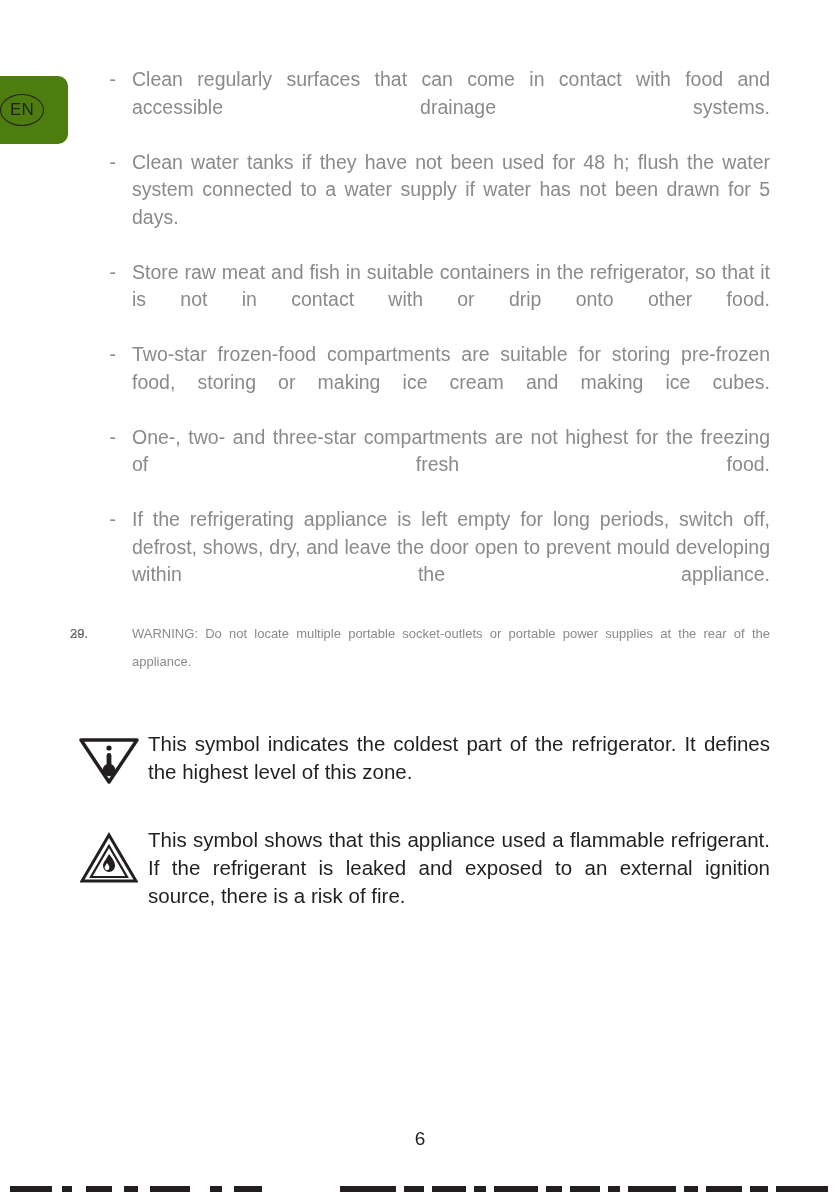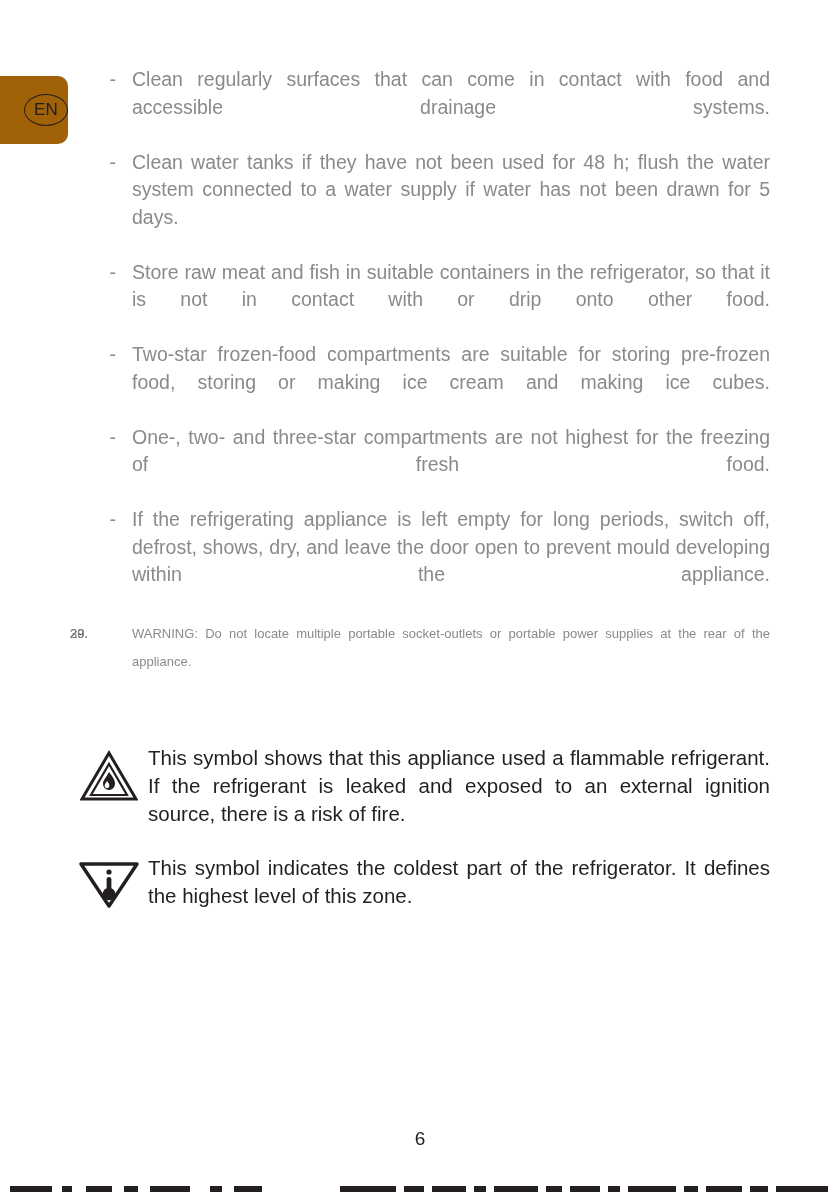--- a/index.html
+++ b/index.html
@@ -22,26 +22,26 @@
     height: 1192px;
   }
 
   
   .lang-tab {
     position: absolute;
     left: 0;
     top: 76px;
     width: 68px;
     height: 68px;
-    background: #a16207;
+    background: #4d7c0f;
     border-top-right-radius: 10px;
     border-bottom-right-radius: 10px;
     display: flex;
     align-items: center;
-    justify-content: flex-end;
+    justify-content: flex-start;
   }
   .lang-tab .ell {
     width: 42px;
     height: 30px;
     border: 1.6px solid #231f20;
     border-radius: 50%;
     display: flex;
     align-items: center;
     justify-content: center;
     font-size: 17px;
@@ -209,44 +209,44 @@
       </li>
     </ul>
 
     <div class="num-item dark num-29">
       <span class="num">29.</span>
     </div>
 
     <div class="num-item gray num-30">
       <span class="num">30.</span>
       <span class="just">WARNING: Do not locate multiple portable socket-outlets or portable power supplies at the rear of the appliance.</span>
+    </div>
+
+    <div class="symbol-note note-coldest">
+      <div class="sym-box">
+        <svg width="66" height="50" viewBox="0 0 66 50" aria-hidden="true">
+          <path d="M5 4 L61 4 L33 46 Z" fill="#ffffff" stroke="#231f20" stroke-width="3.5" stroke-linejoin="round"></path>
+          <circle cx="33" cy="12" r="2.6" fill="#231f20"></circle>
+          <rect x="30.6" y="17" width="4.8" height="15" rx="2.4" fill="#231f20"></rect>
+          <circle cx="33" cy="34" r="6.2" fill="#231f20"></circle>
+        </svg>
+      </div>
+      <div class="sym-text">This symbol indicates the coldest part of the refrigerator. It defines the highest level of this zone.</div>
     </div>
 
     <div class="symbol-note note-flammable">
       <div class="sym-box">
         <svg width="58" height="52" viewBox="0 0 58 52" aria-hidden="true">
           <polygon points="29,3 56,49 2,49" fill="#ffffff" stroke="#231f20" stroke-width="3"></polygon>
           <polygon points="29,14 47,45 11,45" fill="none" stroke="#231f20" stroke-width="2.2"></polygon>
           <path d="M29 22 c4 5 6 8 6 12 a6 6 0 0 1 -12 0 c0 -4 3 -6 6 -12 z" fill="#231f20"></path>
           <path d="M27 31 c1.5 2 2.4 3.2 2.4 4.8 a2.4 2.4 0 0 1 -4.8 0 c0 -1.6 1.2 -2.4 2.4 -4.8 z" fill="#ffffff"></path>
         </svg>
       </div>
       <div class="sym-text">This symbol shows that this appliance used a flammable refrigerant. If the refrigerant is leaked and exposed to an external ignition source, there is a risk of fire.</div>
-    </div>
-
-    <div class="symbol-note note-coldest">
-      <div class="sym-box">
-        <svg width="66" height="50" viewBox="0 0 66 50" aria-hidden="true">
-          <path d="M5 4 L61 4 L33 46 Z" fill="#ffffff" stroke="#231f20" stroke-width="3.5" stroke-linejoin="round"></path>
-          <circle cx="33" cy="12" r="2.6" fill="#231f20"></circle>
-          <rect x="30.6" y="17" width="4.8" height="15" rx="2.4" fill="#231f20"></rect>
-          <circle cx="33" cy="34" r="6.2" fill="#231f20"></circle>
-        </svg>
-      </div>
-      <div class="sym-text">This symbol indicates the coldest part of the refrigerator. It defines the highest level of this zone.</div>
     </div>
 
   </div>
 
   <div class="page-number">6</div>
 
   <div class="bottom-strip">
     <div class="seg" style="left:10px;width:42px;"></div>
     <div class="seg" style="left:62px;width:10px;"></div>
     <div class="seg" style="left:86px;width:26px;"></div>

